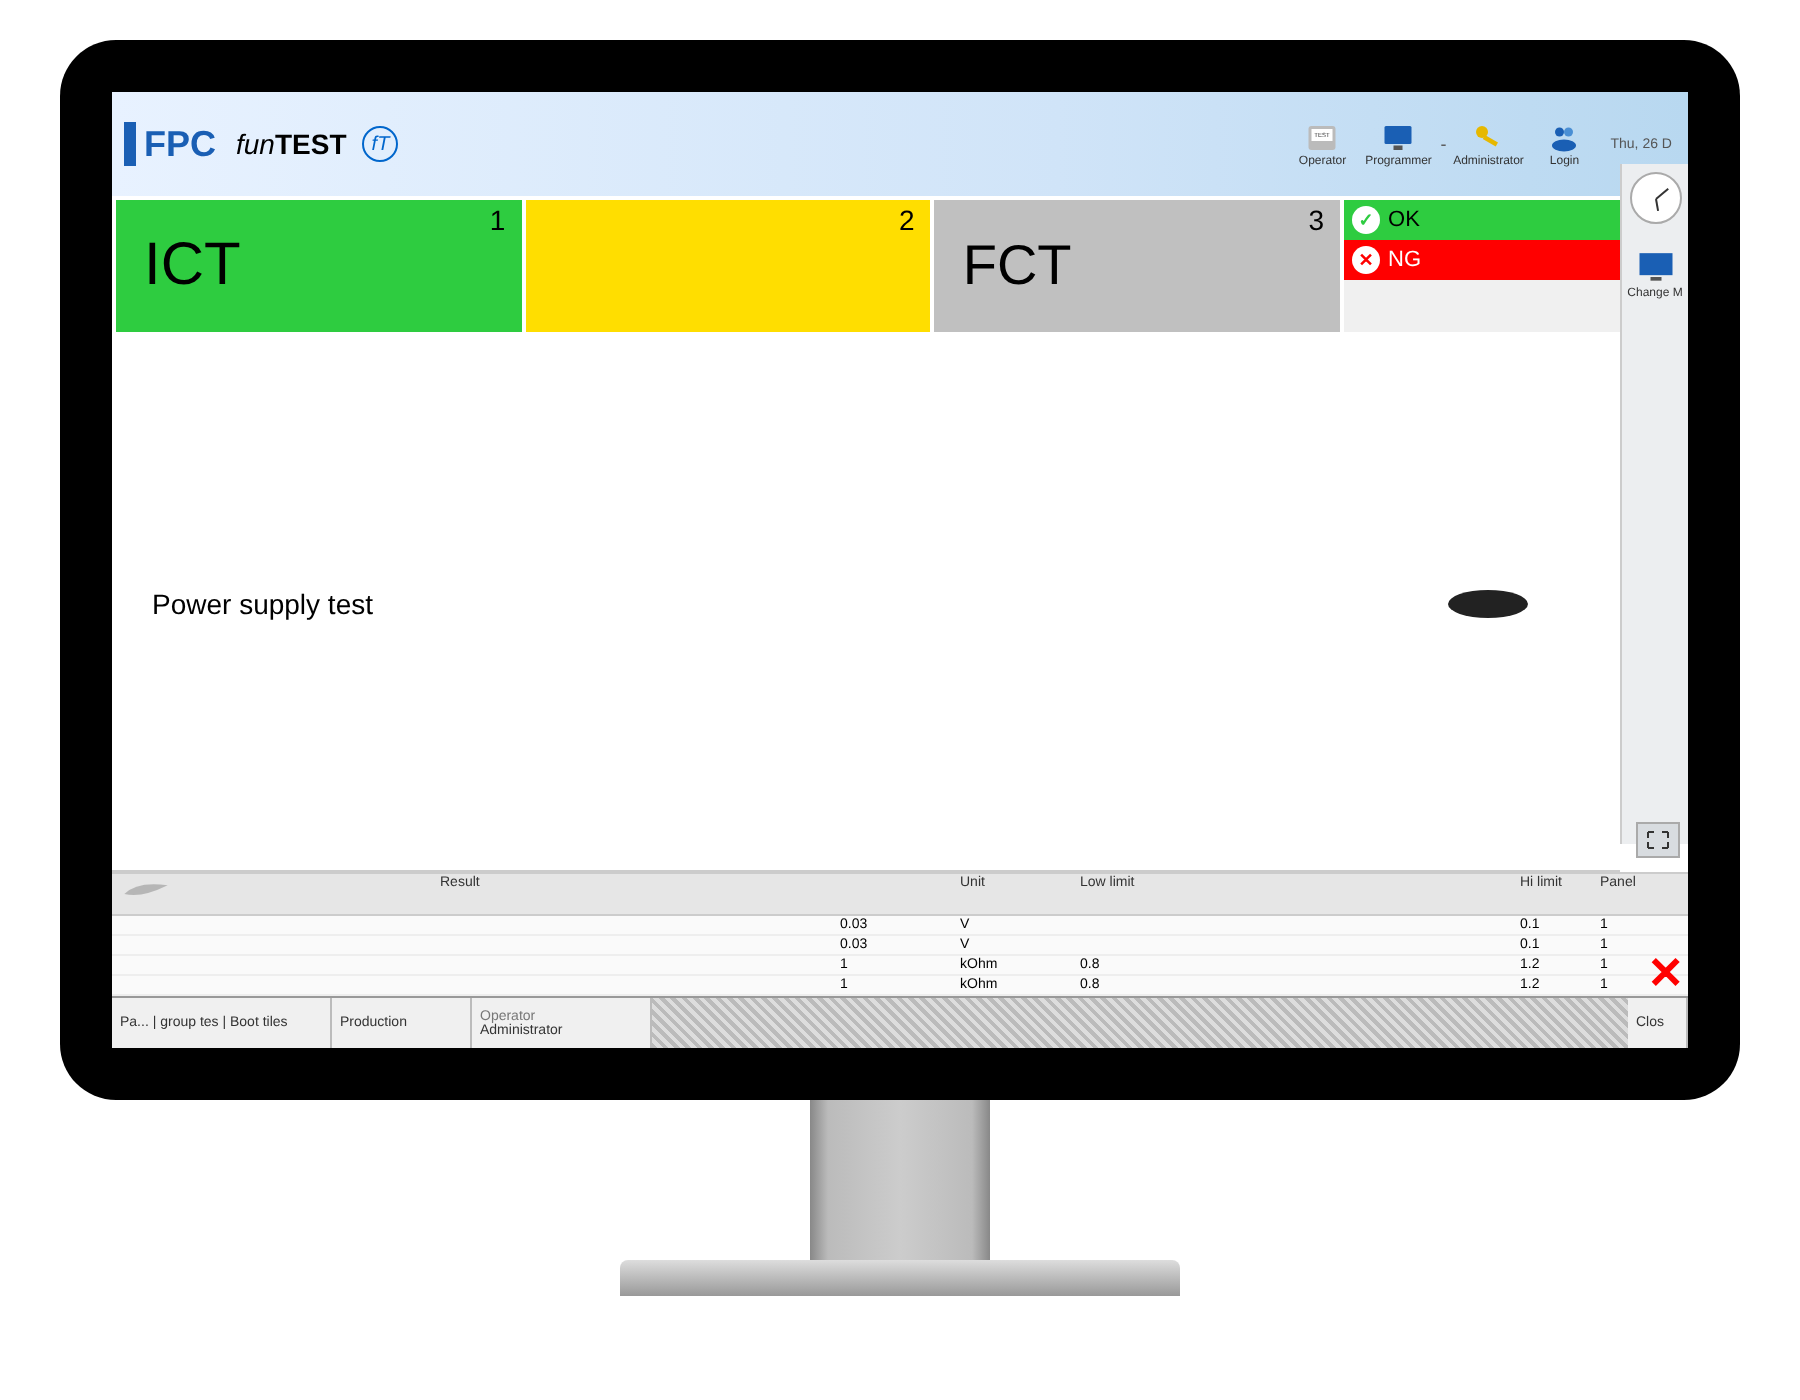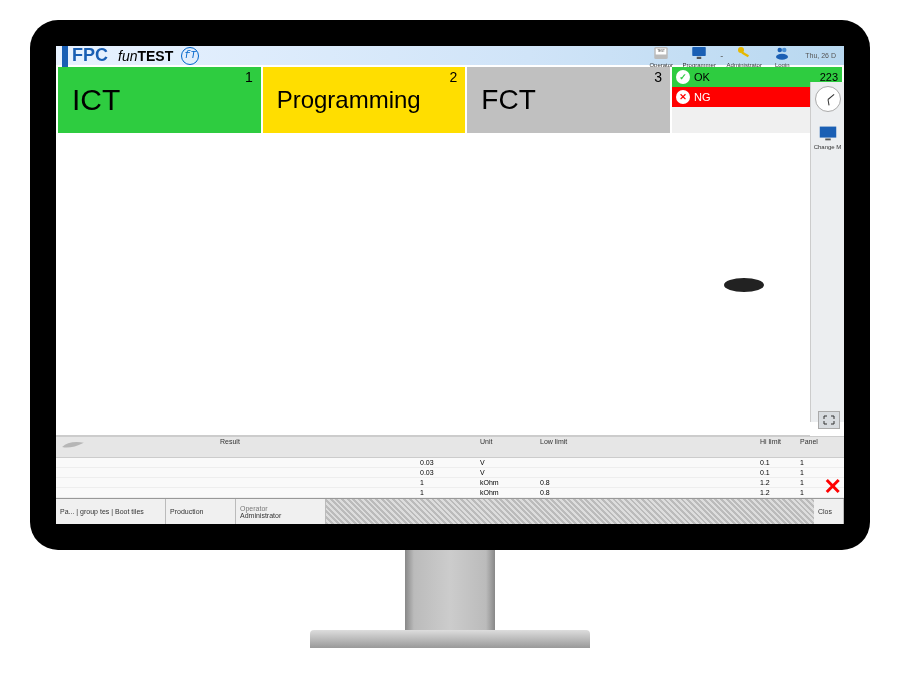--- a/index.html
+++ b/index.html
@@ -37,21 +37,21 @@
   .stand-base {
     width: 280px;
     height: 18px;
     background: linear-gradient(to bottom, #ddd, #999);
     margin: 0 auto;
     border-radius: 4px 4px 0 0;
   }
 
   
   .header {
-    height: 19px;
+    height: 52px;
     background: linear-gradient(to right, #e8f2ff 0%, #d0e4f8 60%, #b8d8f0 100%);
     display: flex;
     align-items: center;
     padding: 0 6px;
     font-size: 11px;
     justify-content: flex-end;
   }
   .logo-box {
     display: flex;
     align-items: center;
@@ -78,21 +78,20 @@
     height: 18px;
     border: 1.5px solid #0066cc;
     border-radius: 50%;
     display: inline-flex;
     align-items: center;
     justify-content: center;
     font-size: 10px;
     color: #0066cc;
     font-style: italic;
     margin-left: 4px;
-    font-family: Liberation Mono, monospace;
   }
   .header-spacer { flex: 1; }
   .header-icon {
     width: 36px;
     height: 30px;
     display: flex;
     flex-direction: column;
     align-items: center;
     justify-content: center;
     margin: 0 1px;
@@ -385,21 +384,20 @@
       </div>
       <span class="date-text">Thu, 26 D</span>
     </div>
 
     <div class="row1">
       <div class="step step-ict">
         <span>ICT</span>
         <span class="num">1</span>
       </div>
       <div class="step step-prog">
-        <span>Programming</span>
         <span class="num">2</span>
       </div>
       <div class="step step-fct">
         <span>FCT</span>
         <span class="num">3</span>
       </div>
       <div class="results-col">
         <div class="result-row result-ok">
           <span class="badge">✓</span>
           <span>OK</span>
@@ -419,20 +417,21 @@
       <div class="side-item">
         <svg viewBox="0 0 24 24">
             <rect x="3" y="5" width="18" height="12" fill="#1a5fb4"></rect>
             <rect x="9" y="18" width="6" height="2" fill="#555"></rect>
           </svg>
         <span>Change M</span>
       </div>
     </div>
 
     <div class="preview">
+      <div class="preview-label">Power supply test</div>
       <div class="blob"></div>
       <div class="expand-btn">
         <svg width="12" height="10" viewBox="0 0 12 10">
             <path d="M1 1 L4 1 M1 1 L1 4 M11 1 L8 1 M11 1 L11 4 M1 9 L4 9 M1 9 L1 6 M11 9 L8 9 M11 9 L11 6" stroke="#333" stroke-width="1" fill="none"></path>
           </svg>
       </div>
     </div>
 
     <div class="tbl">
       <div class="tbl-head">

